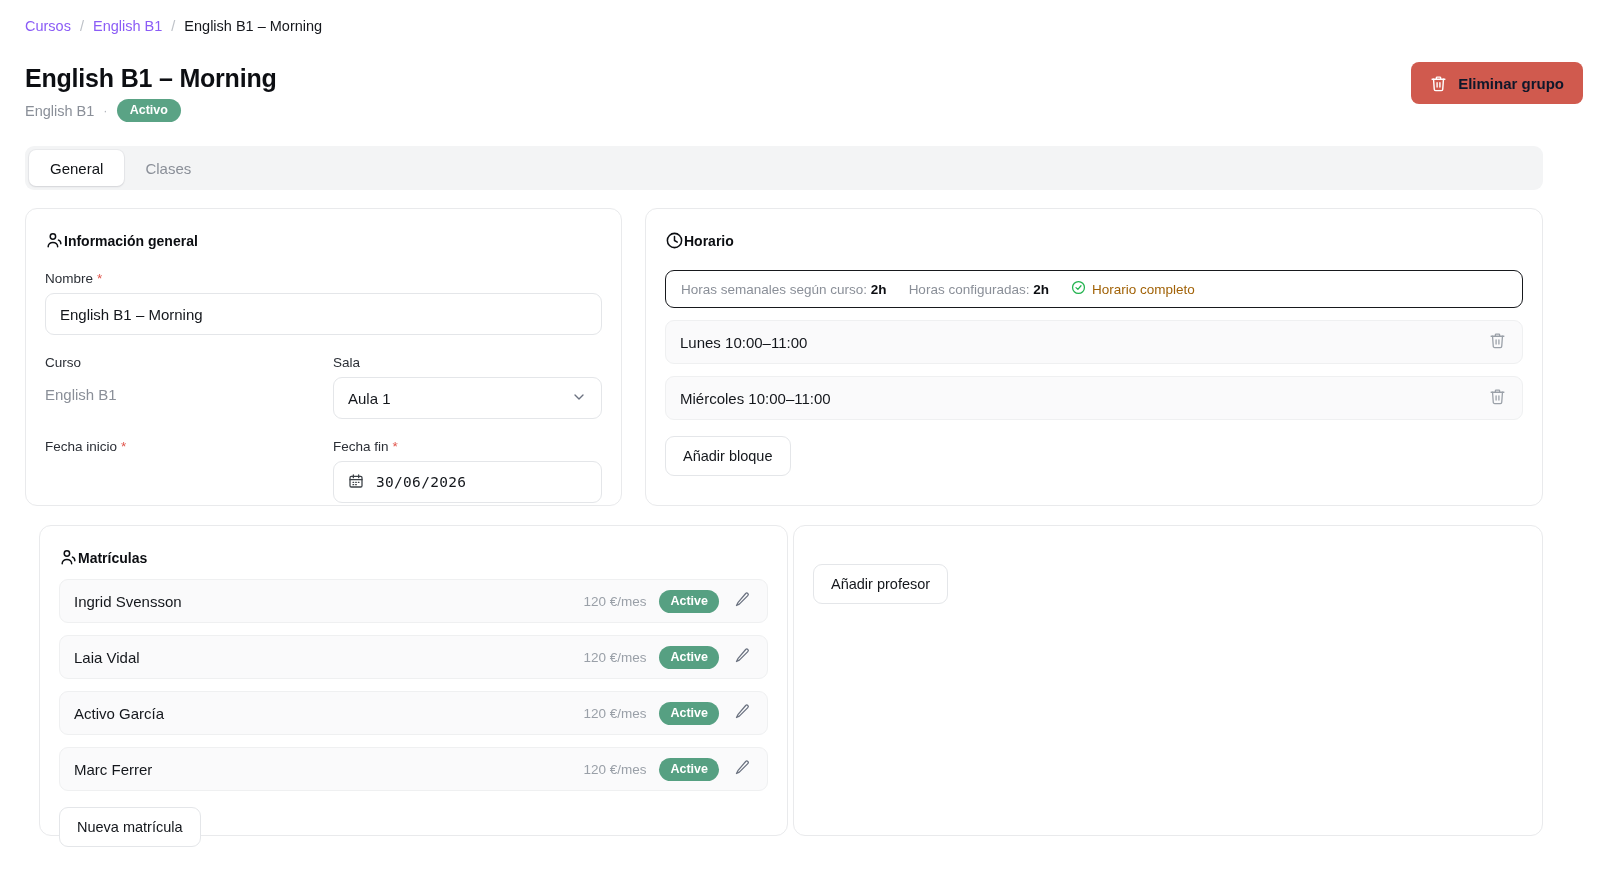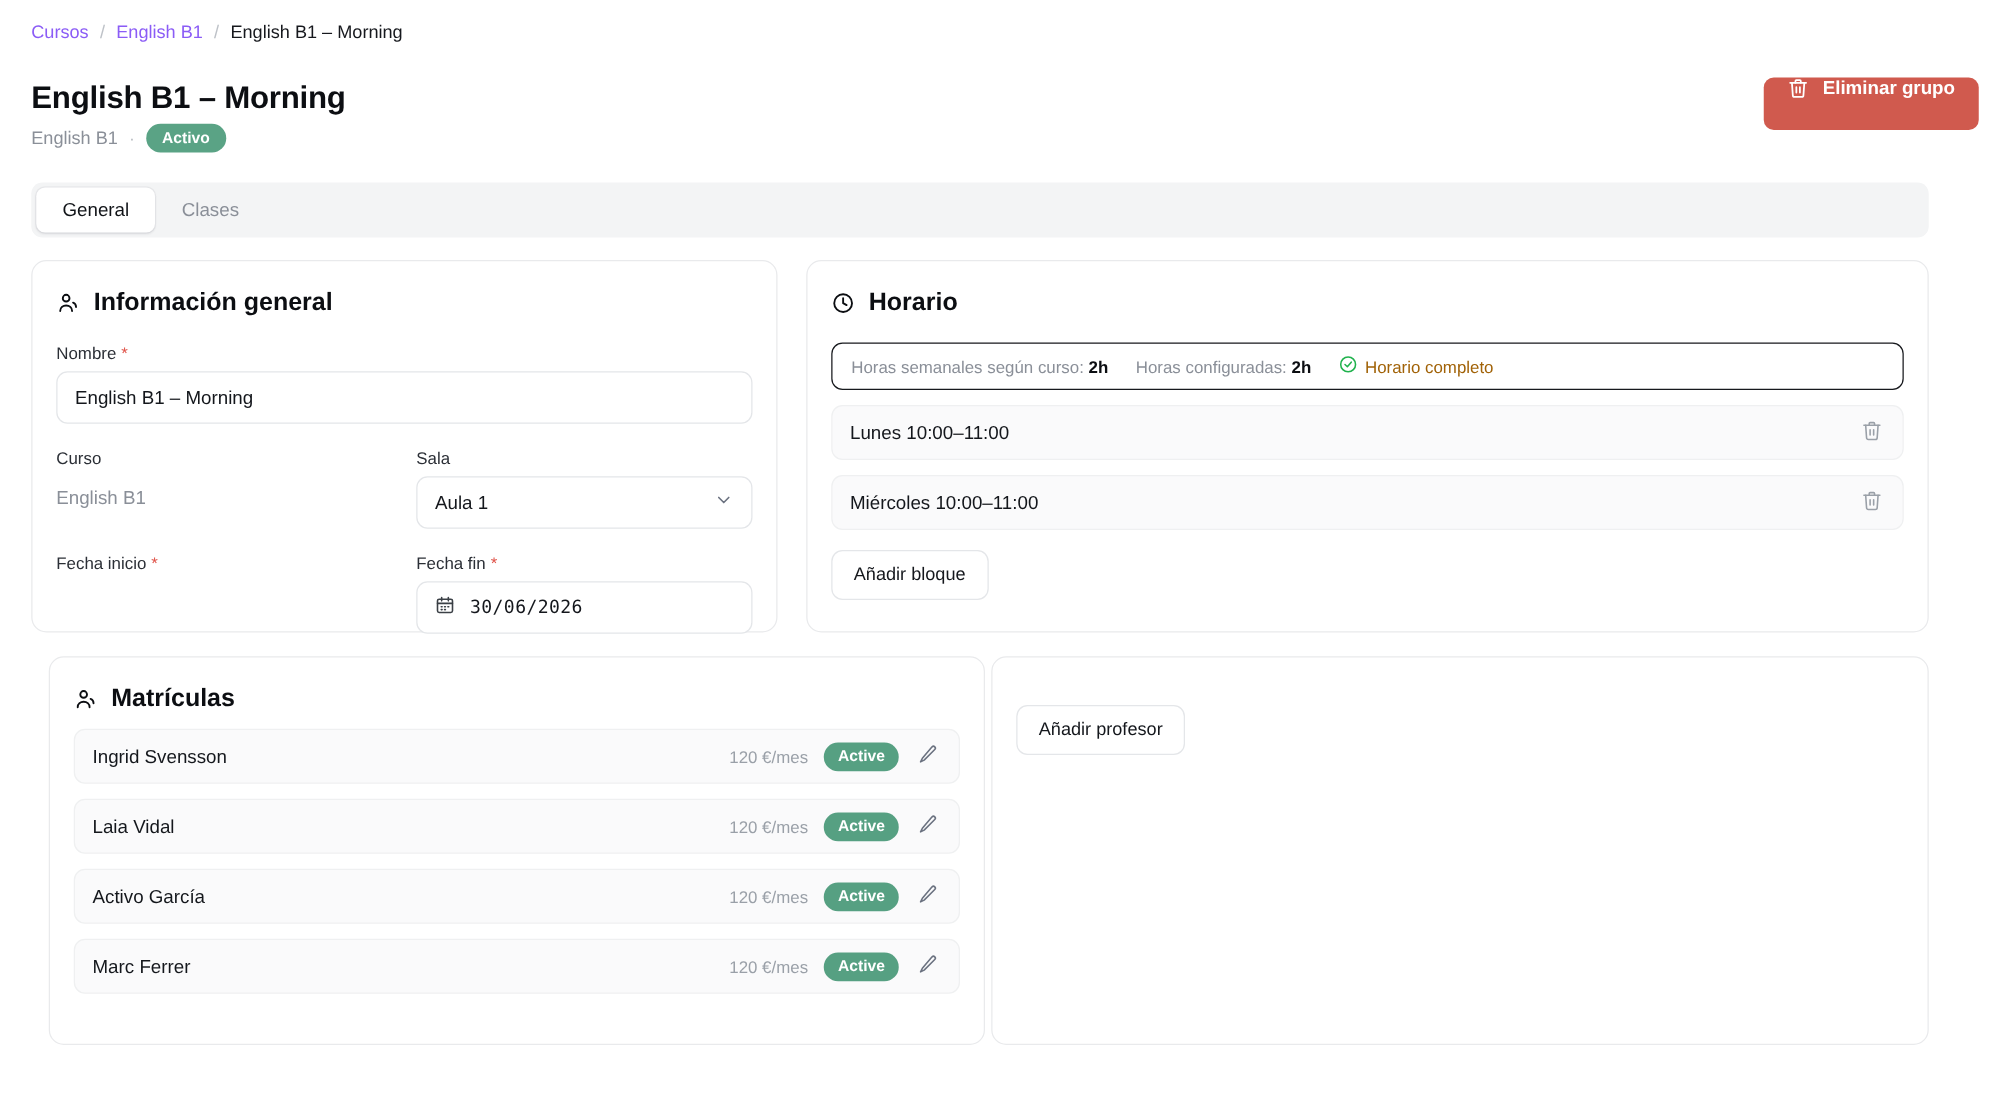--- a/index.html
+++ b/index.html
@@ -40,22 +40,22 @@
   }
   .sub-dot { color: #b3b7bd; font-size: 13px; }
   .badge-activo {
     background: #5aa385; color: #ffffff;
     font-size: 12.5px; font-weight: bold;
     padding: 4px 13px 5px; border-radius: 999px;
     line-height: 14px;
   }
 
   .btn-danger {
-    display: flex; gap: 11px;
-    background: #d05a4e; color: #ffffff;
+    display: flex; align-items: center; gap: 11px;
+    background: #d05a4e; color: #0f172a;
     border: none; border-radius: 8px;
     padding: 0 19px; height: 42px;
     font-size: 15px; font-weight: bold;
     font-family: inherit; cursor: pointer;
   }
   .btn-danger svg { display: block; }
 
   
   .tabbar {
     position: absolute; left: 25px; top: 146px;
@@ -75,22 +75,22 @@
   }
 
   
   .card {
     position: absolute;
     background: #ffffff;
     border: 1px solid #e9eaec;
     border-radius: 12px;
   }
   .card-head {
-    display: flex; align-items: center; gap: 11px;
-    font-size: 20px; font-weight: bold; color: #0c0e12;
+    display: flex; align-items: center; 
+    font-size: 14px; font-weight: bold; color: #0c0e12;
   }
   .card-head svg { display: block; flex: none; }
 
   .card-info     { left: 25px;  top: 208px; width: 597px;  height: 298px; }
   .card-horario  { left: 645px; top: 208px; width: 898px;  height: 298px; }
   .card-matric   { left: 39px;  top: 525px; width: 749px;  height: 311px; }
   .card-prof     { left: 793px; top: 525px; width: 750px;  height: 311px; }
 
   .card-pad { padding: 22px 19px; }
 
@@ -400,20 +400,21 @@
           <button class="icon-btn">
             <span>
               <svg width="17" height="17" viewBox="0 0 24 24" fill="none" stroke="#6b7280" stroke-width="1.8" stroke-linecap="round" stroke-linejoin="round">
                 <path d="M16.5 3.5a2.1 2.1 0 0 1 3 3L7.5 18.5 3.5 20.5l2-4z"></path>
               </svg>
             </span>
           </button>
         </span>
       </div>
 
+      <button class="btn-outline">Nueva matrícula</button>
     </div>
   </section>
 
   <section class="card card-prof">
     <div class="card-pad">
 
 
       <button class="btn-outline">Añadir profesor</button>
     </div>
   </section>

